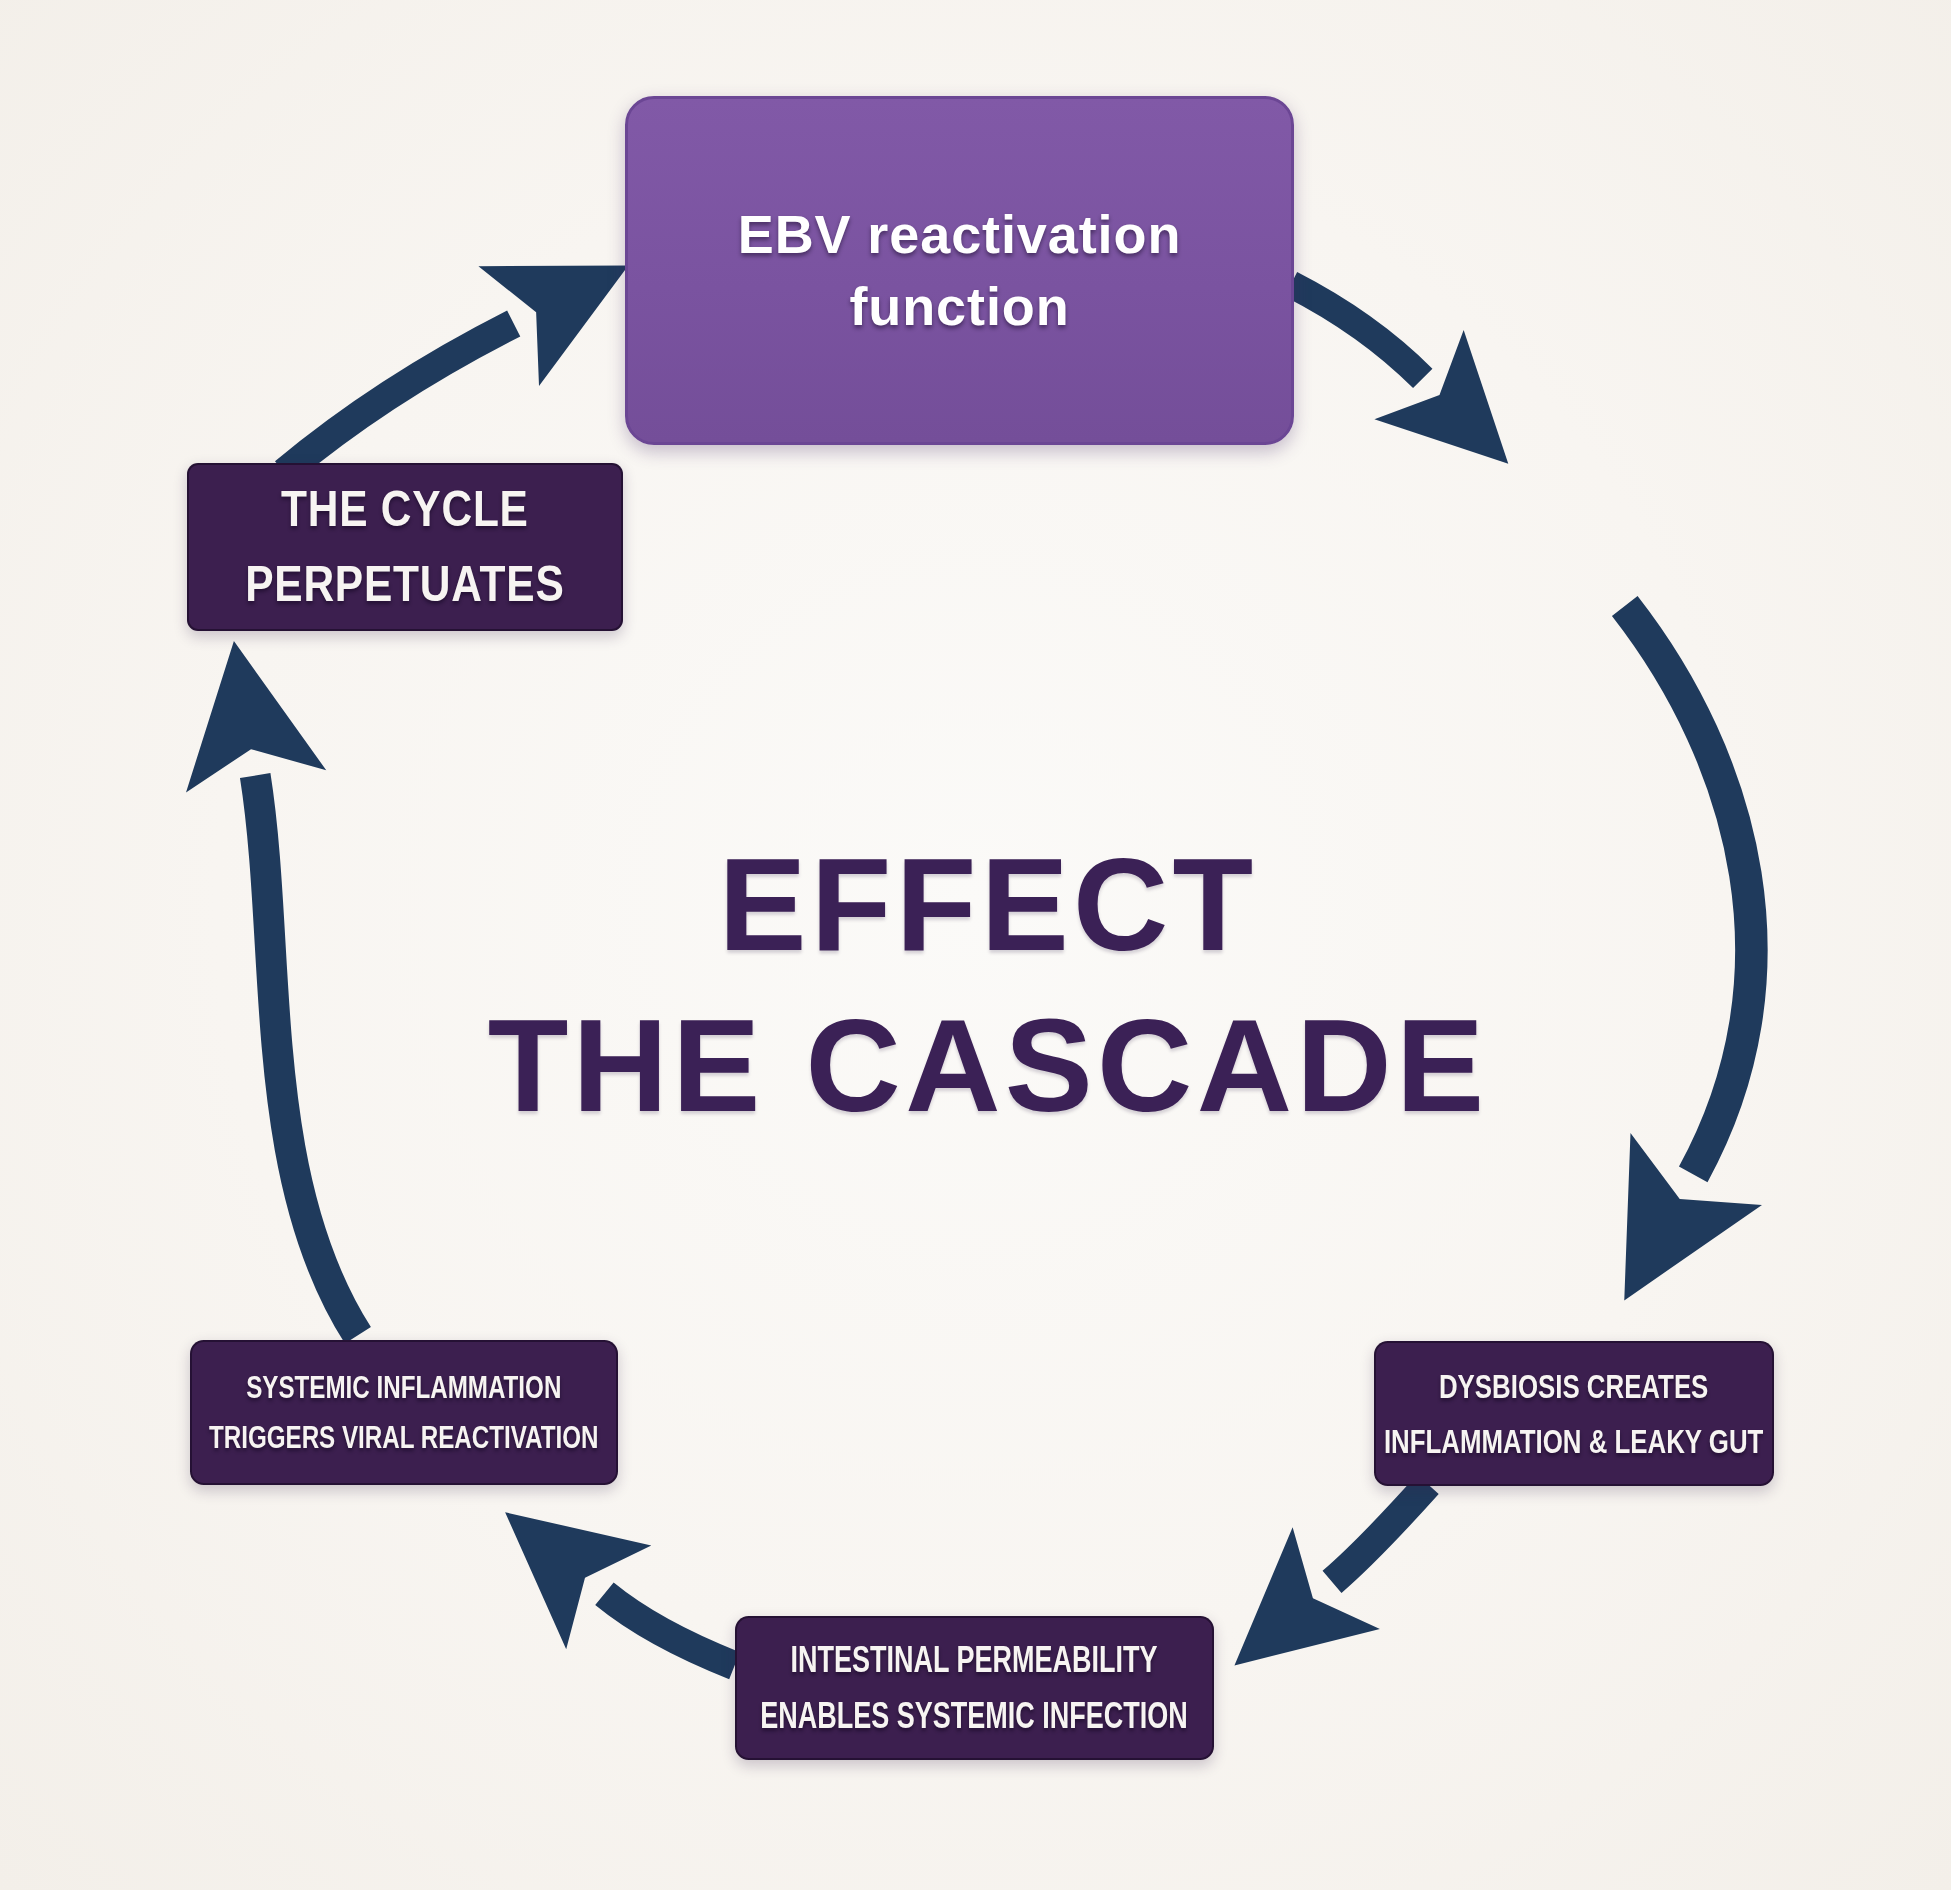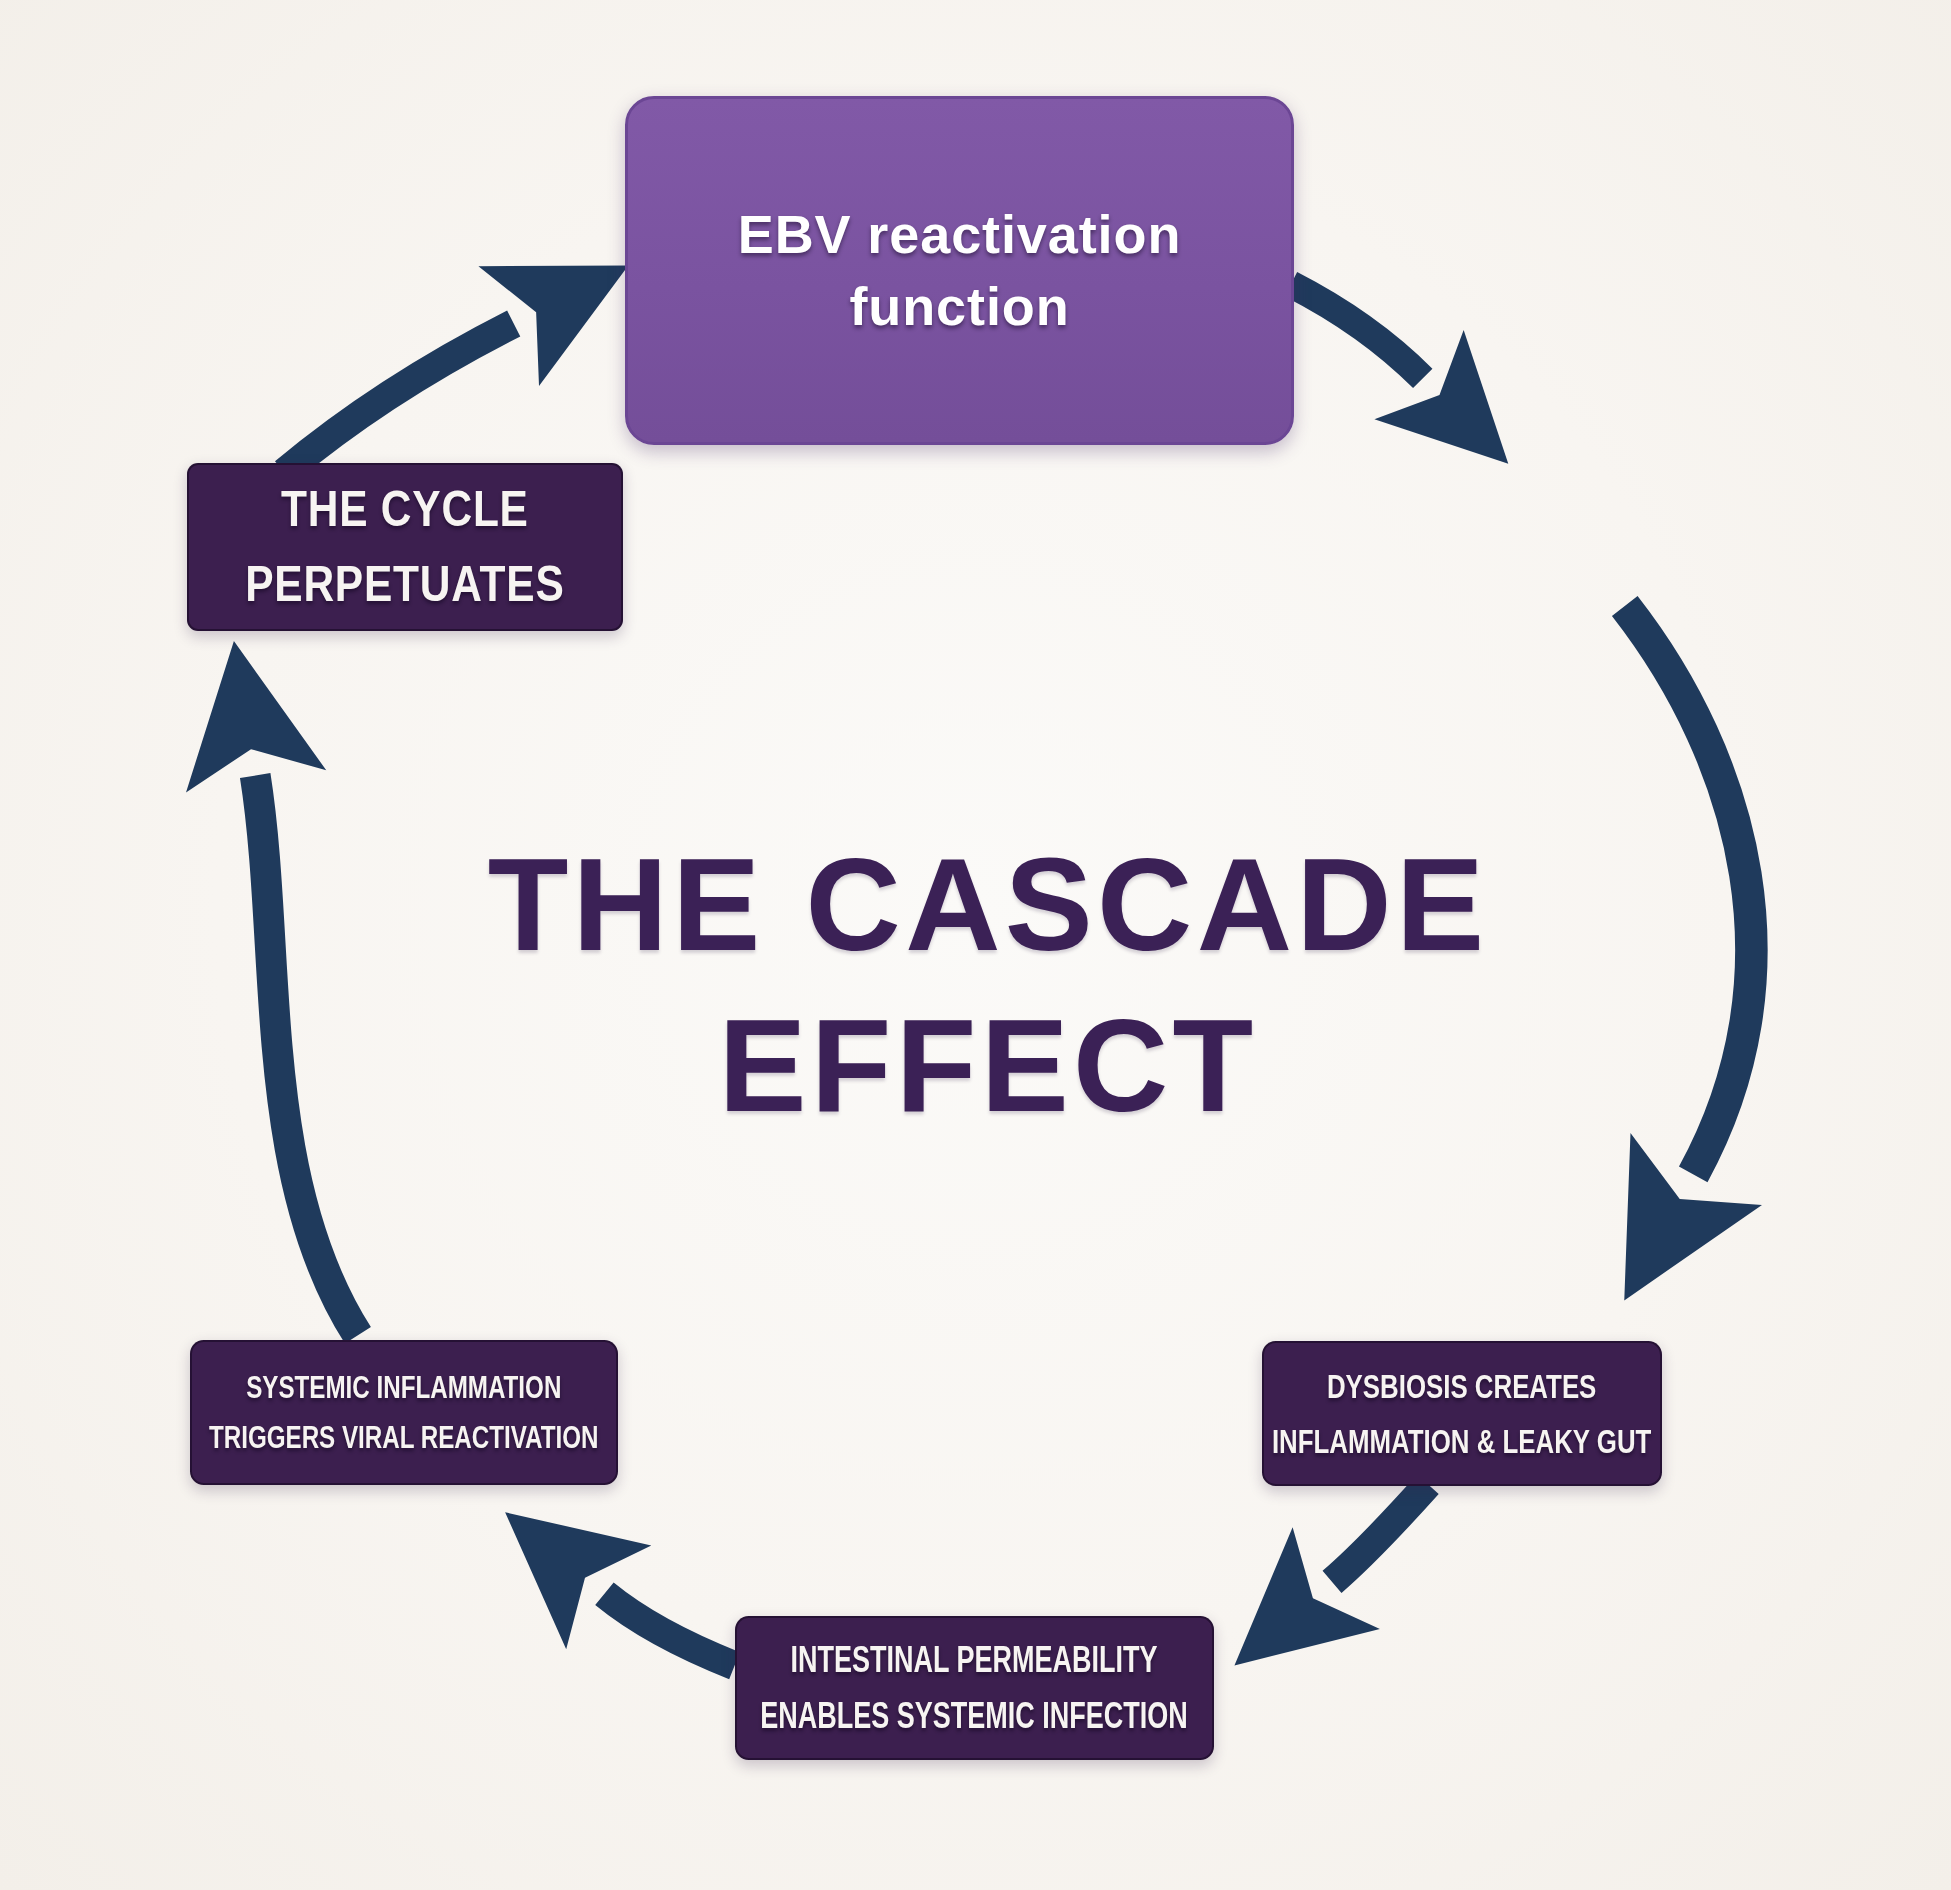--- a/index.html
+++ b/index.html
@@ -70,21 +70,21 @@
   </div>
 
   <div class="node" style="left:187px;top:463px;width:432px;height:164px;border-radius:11px">
     <div class="lines t-cyc">
       <span>THE CYCLE</span>
       <span>PERPETUATES</span>
     </div>
   </div>
 
 
-  <div class="node" style="left:1262px;top:1341px;width:396px;height:141px;border-radius:13.7px">
+  <div class="node" style="left:1374px;top:1341px;width:396px;height:141px;border-radius:13.7px">
     <div class="lines t-dys">
       <span>DYSBIOSIS CREATES</span>
       <span>INFLAMMATION &amp; LEAKY GUT</span>
     </div>
   </div>
 
   <div class="node" style="left:190px;top:1340px;width:424px;height:141px;border-radius:13.7px">
     <div class="lines t-sys">
       <span>SYSTEMIC INFLAMMATION</span>
       <span>TRIGGERS VIRAL REACTIVATION</span>
@@ -92,18 +92,18 @@
   </div>
 
   <div class="node" style="left:735px;top:1616px;width:475px;height:140px;border-radius:13.7px">
     <div class="lines t-int">
       <span>INTESTINAL PERMEABILITY</span>
       <span>ENABLES SYSTEMIC INFECTION</span>
     </div>
   </div>
 
   <div class="title">
+    <div>EFFECT</div>
     <div>THE CASCADE</div>
-    <div>EFFECT</div>
   </div>
 
 </div>
 
 
 </body></html>

